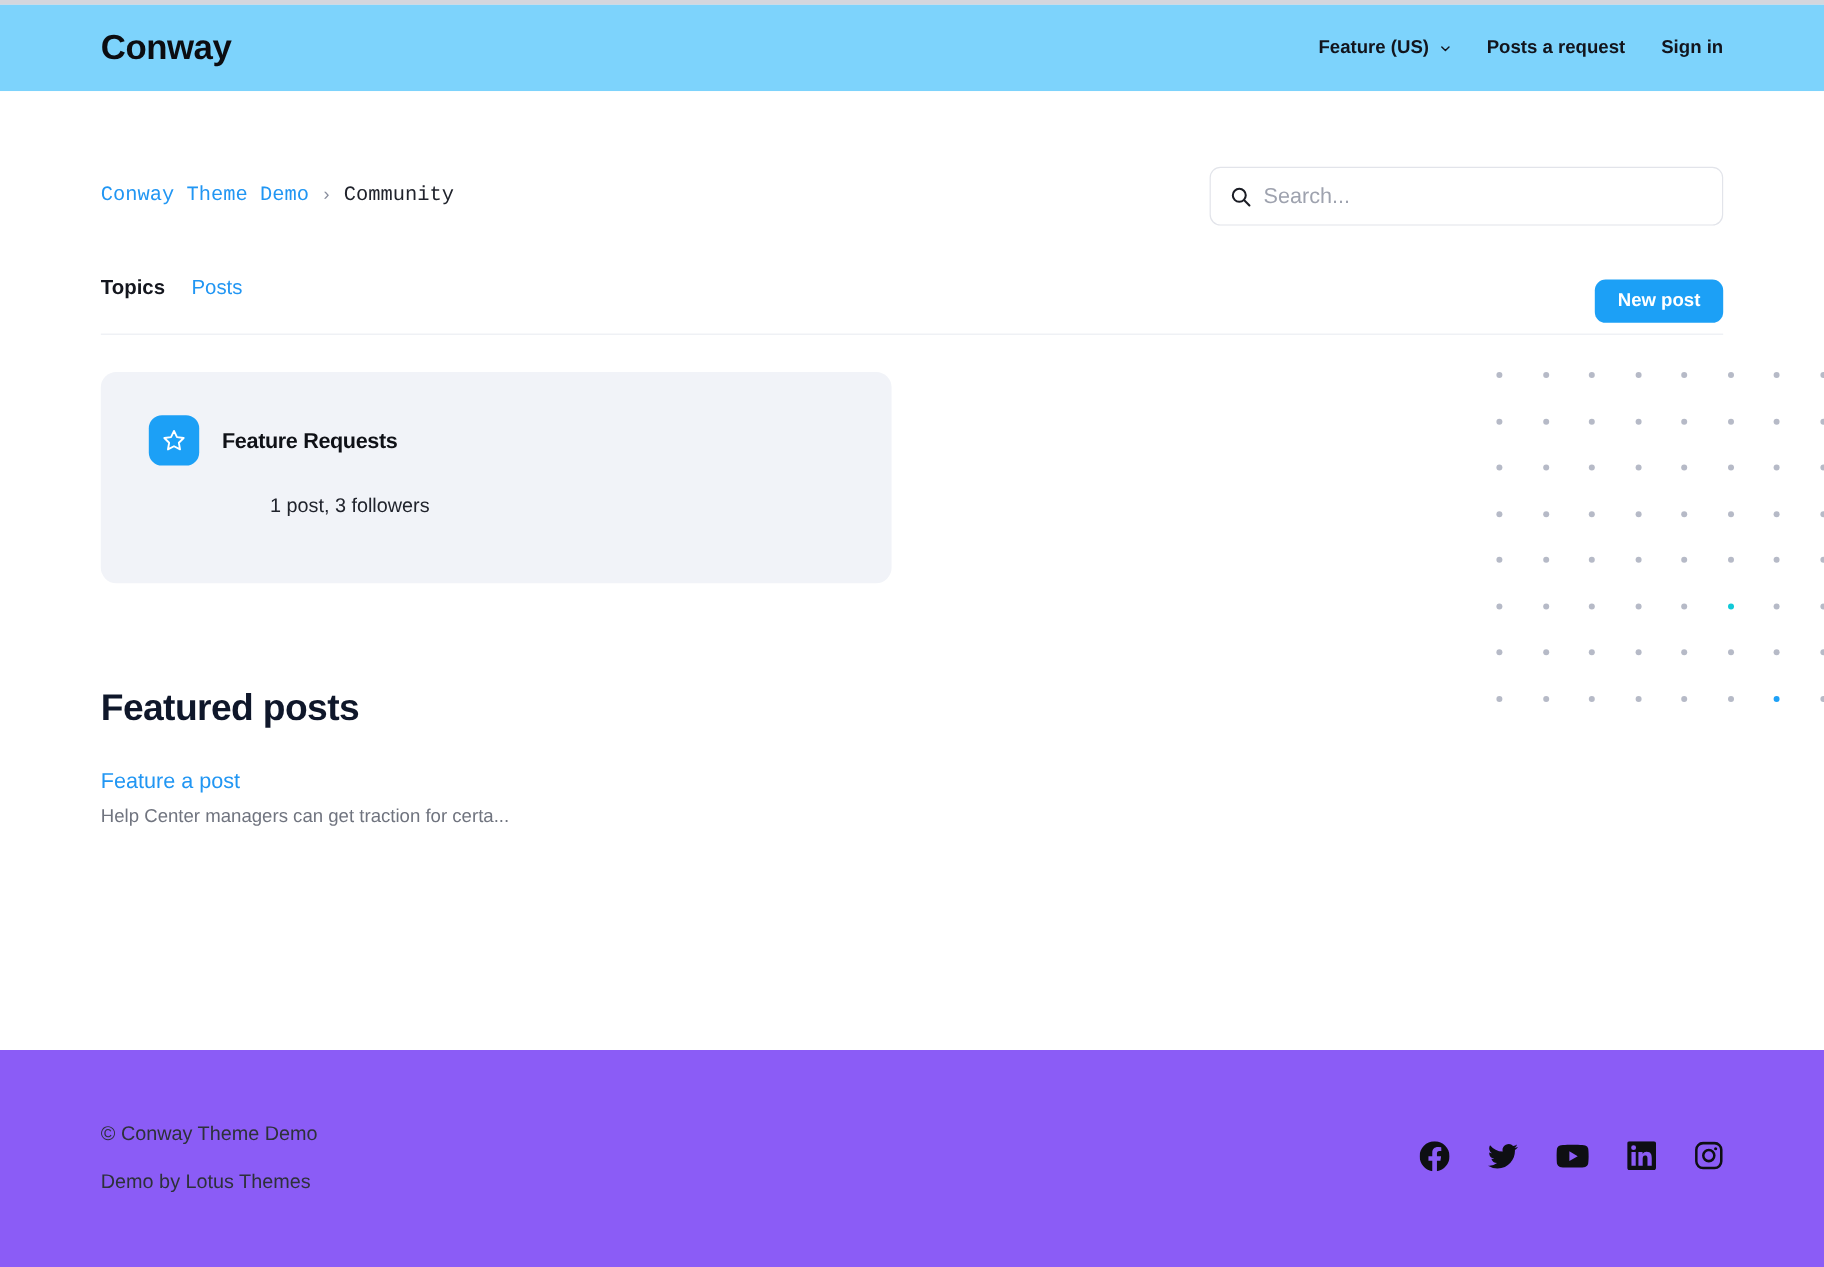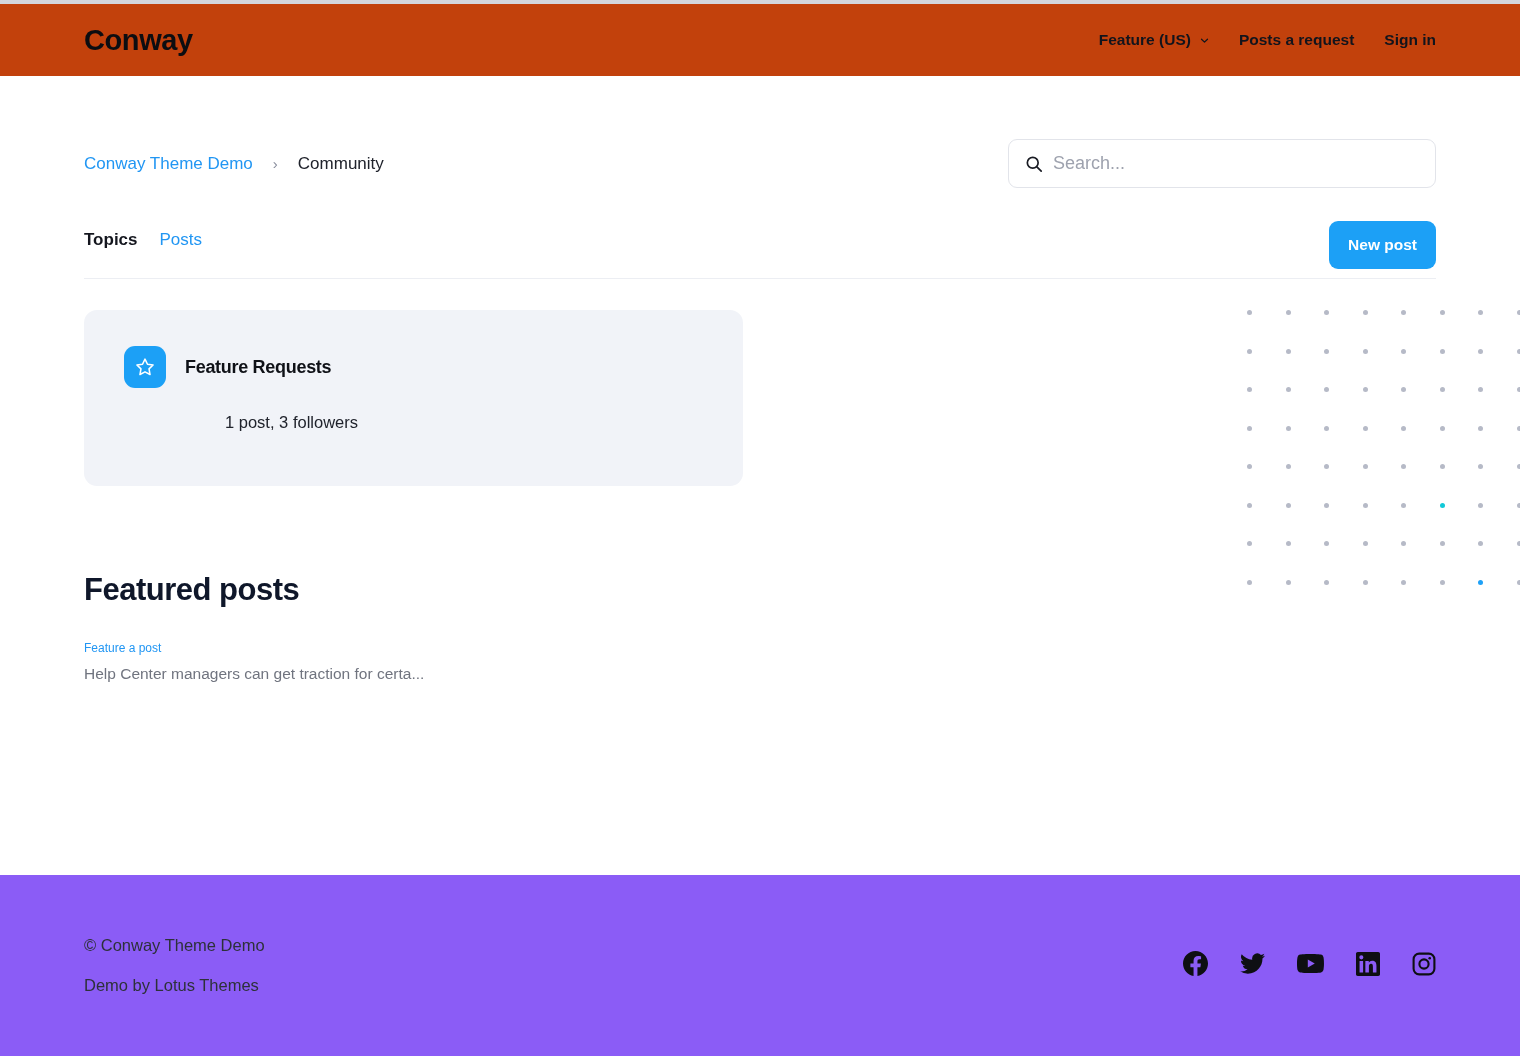--- a/index.html
+++ b/index.html
@@ -20,21 +20,21 @@
   
   .top-strip {
     height: 4px;
     background: #d4d6dd;
     width: 100%;
   }
 
   
   .site-header {
     height: 72px;
-    background: #c2410c;
+    background: #7dd3fc;
     display: flex;
     align-items: center;
     padding: 0 84px;
     width: 100%;
   }
   .logo {
     font-size: 29px;
     font-weight: 700;
     letter-spacing: -0.4px;
     color: #0c0d11;
@@ -100,22 +100,23 @@
 
   
   .top-row {
     display: flex;
     align-items: center;
     padding-top: 63px;
   }
   .breadcrumb {
     display: flex;
     align-items: center;
-    gap: 20px;
+    gap: 10px;
     font-size: 17px;
+    font-family: Liberation Mono, monospace;
   }
   .crumb-link {
     color: #2196f3;
     text-decoration: none;
     cursor: pointer;
   }
   .crumb-sep { color: #8a8f9e; font-size: 15px; }
   .crumb-current { color: #20232c; }
 
   .search-wrap {
@@ -164,21 +165,21 @@
     right: 0;
     bottom: 9px;
     background: #1ca0f6;
     color: #fff;
     border: 0;
     border-radius: 9px;
     font-size: 15.5px;
     font-weight: 700;
     font-family: "Liberation Sans", sans-serif;
     padding: 0 19px;
-    height: 48px;
+    height: 36px;
     cursor: pointer;
   }
 
   
   .topic-grid {
     display: grid;
     grid-template-columns: 1fr 1fr;
     gap: 34px;
     margin-top: 31px;
   }
@@ -221,21 +222,21 @@
   .featured-title {
     margin-top: 86px;
     font-size: 31px;
     font-weight: 700;
     letter-spacing: -0.5px;
     color: #0f172a;
   }
   .featured-list { margin-top: 33px; }
   .featured-link {
     display: block;
-    font-size: 12px;
+    font-size: 18px;
     color: #2196f3;
     text-decoration: none;
     cursor: pointer;
   }
   .featured-excerpt {
     margin-top: 10px;
     font-size: 15.5px;
     color: #70747f;
   }
 

